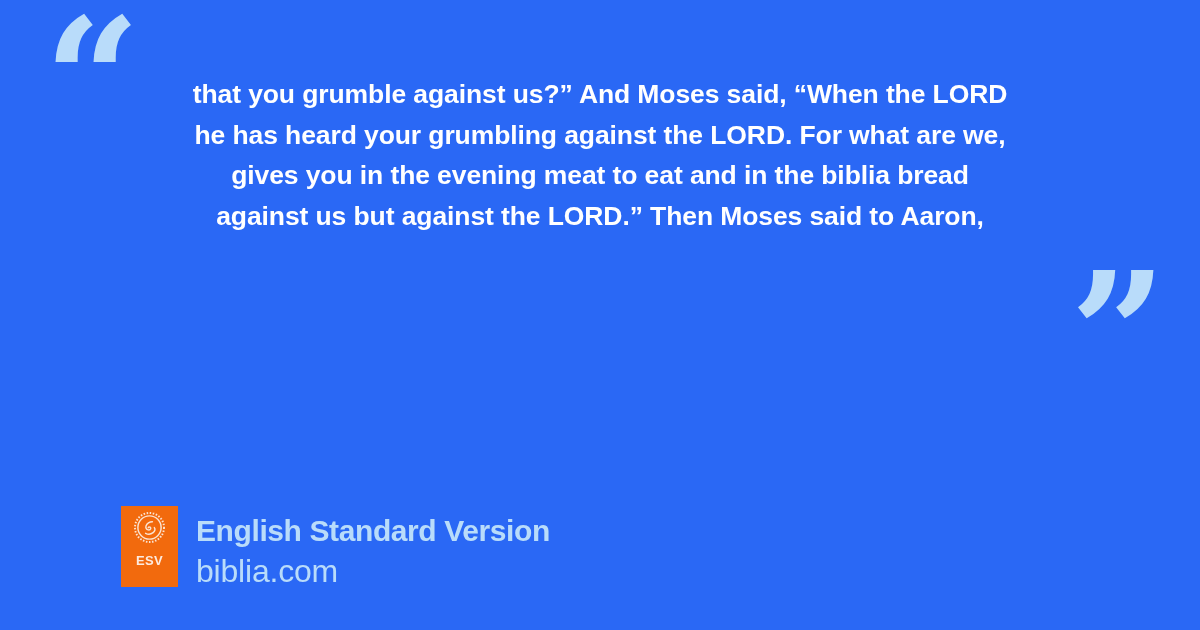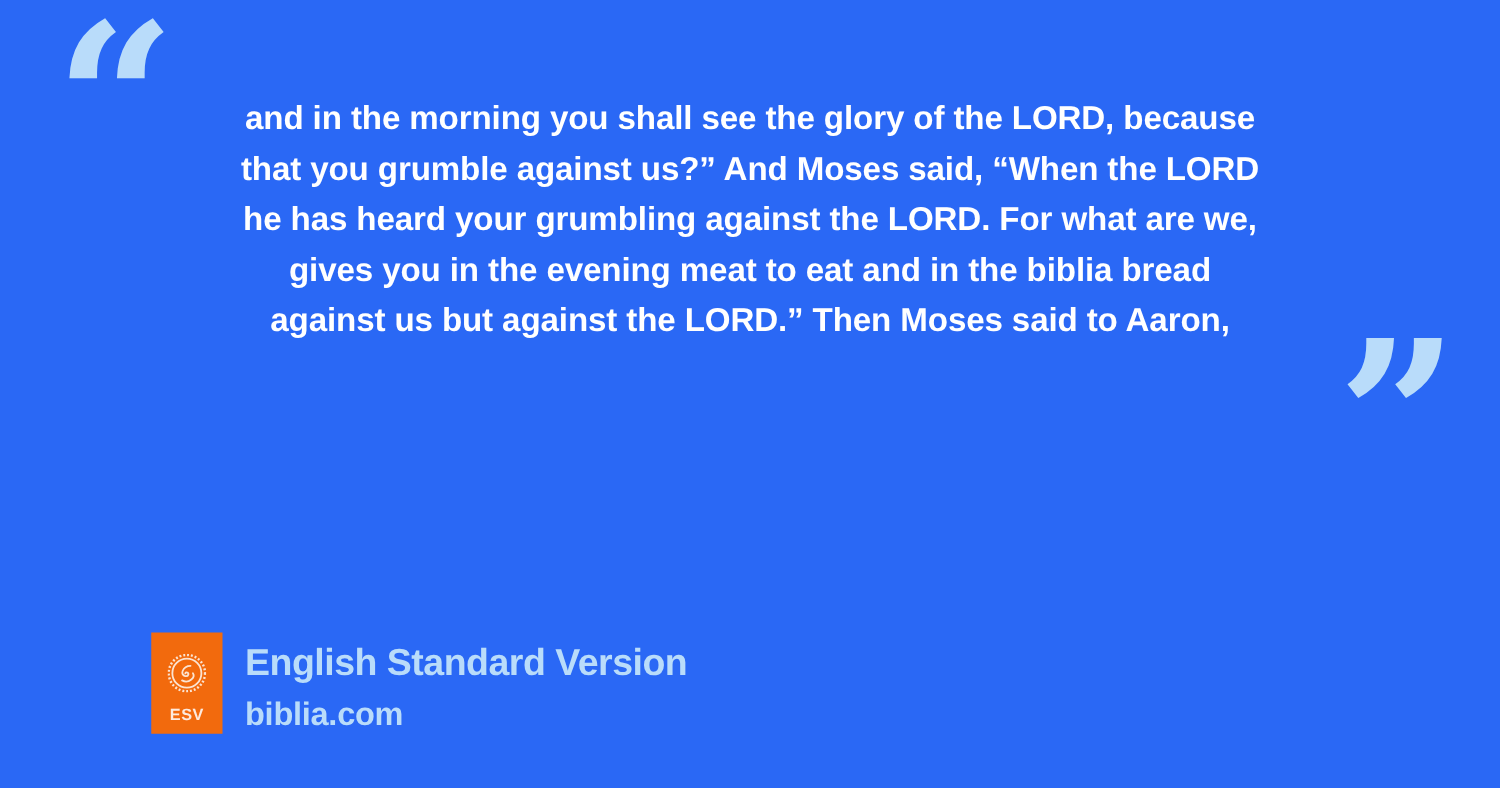--- a/index.html
+++ b/index.html
@@ -73,21 +73,21 @@
   #logo-tile {
     position: relative;
     width: 57px;
     height: 81px;
     background: #f26a0d;
     flex: 0 0 auto;
     display: flex;
     flex-direction: column;
     align-items: center;
     justify-content: flex-start;
-    padding-top: 17px;
+    padding-top: 6px;
     box-sizing: border-box;
   }
   #logo-seal {
     width: 31px;
     height: 31px;
     display: block;
   }
   #logo-esv {
     margin-top: 11px;
     color: #fdeade;
@@ -105,37 +105,36 @@
     color: #b9dcfa;
     font-size: 30px;
     font-weight: 700;
     line-height: 46px;
     letter-spacing: -0.4px;
     white-space: nowrap;
   }
   #brand-sub {
     display: block;
     color: #b9dcfa;
-    font-size: 26px;
-    font-weight: 700;
+    font-size: 32px;
+    font-weight: 400;
     line-height: 30px;
     letter-spacing: -0.2px;
     margin-top: 2px;
     white-space: nowrap;
   }
 </style>
 </head>
 <body>
 
 <div id="card">
 
   <span id="quote-open" class="quote-mark">“</span>
 
   <div id="quote-block">
-    <span class="quote-line">and in the morning you shall see the glory of the LORD, because</span>
     <span class="quote-line">that you grumble against us?” And Moses said, “When the LORD</span>
     <span class="quote-line">he has heard your grumbling against the LORD. For what are we,</span>
     <span class="quote-line">gives you in the evening meat to eat and in the biblia bread</span>
     <span class="quote-line">against us but against the LORD.” Then Moses said to Aaron,</span>
   </div>
 
   <span id="quote-close" class="quote-mark">”</span>
 
   <div id="brand">
 

